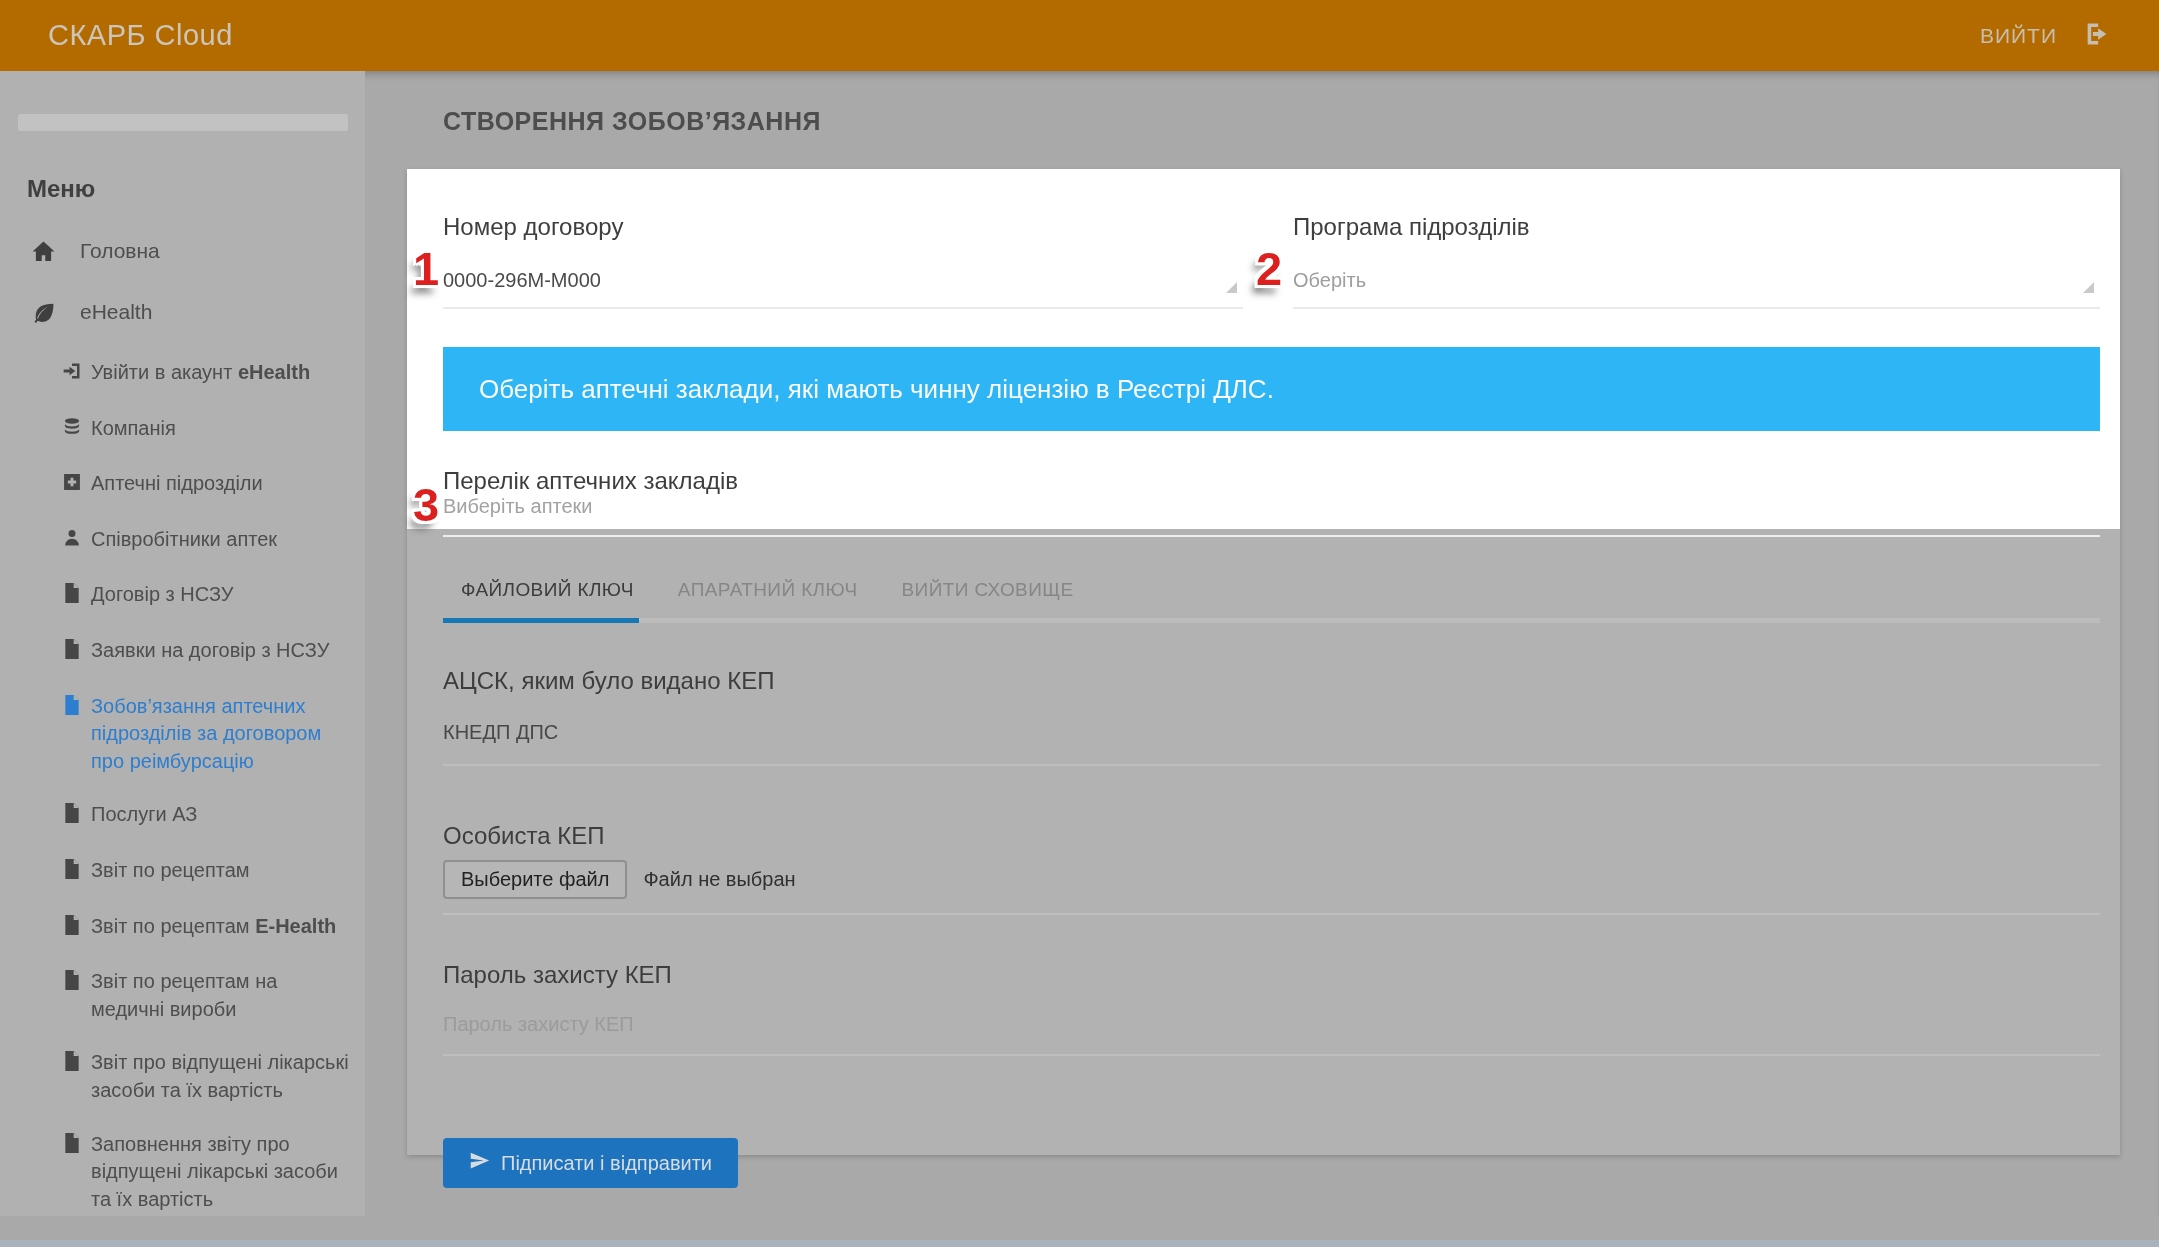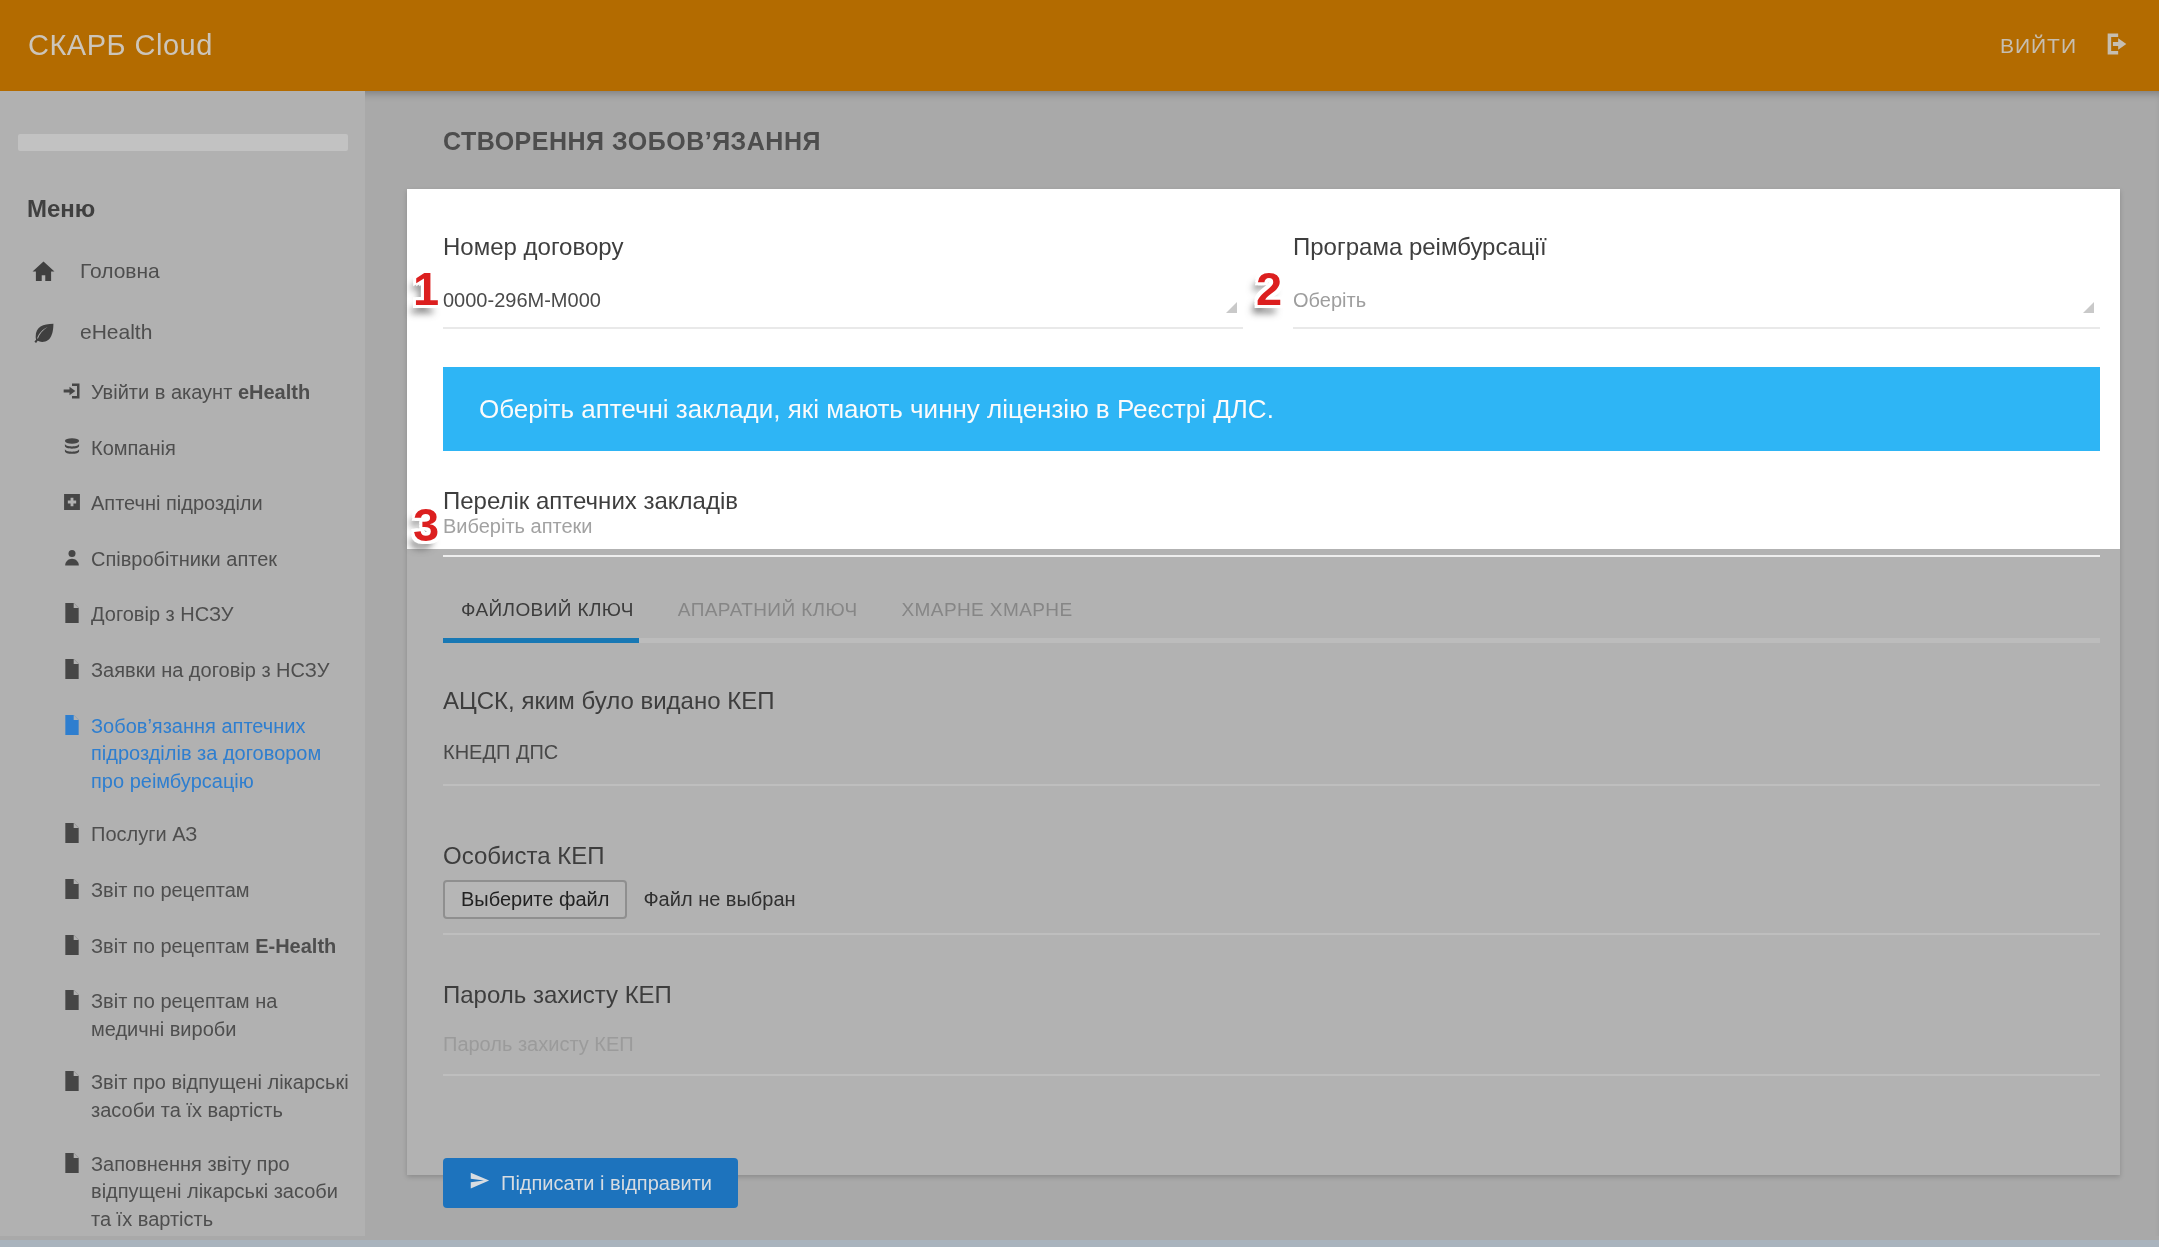--- a/index.html
+++ b/index.html
@@ -1,22 +1,22 @@
 <!DOCTYPE html>
 <html lang="uk"><head>
 <meta charset="utf-8">
 <style>
   * { margin:0; padding:0; box-sizing:border-box; }
   html,body { width:2159px; height:1247px; overflow:hidden; }
   body { font-family:"Liberation Sans","DejaVu Sans",sans-serif; background:#a9a9a9; }
   .app { position:relative; width:2159px; height:1247px; overflow:hidden; }
 
   
-  .header { height:91px; background:#b36b00; display:flex; align-items:center;
-            justify-content:space-between; padding:0 28px;gap:34px; }
+  .header { height:71px; background:#b36b00; display:flex; align-items:center;
+            justify-content:space-between; padding:0 48px;gap:34px; }
   .brand { color:#ccc5ba; font-size:29px; letter-spacing:.5px; }
   .logout { display:flex; align-items:center; gap:26px; color:#c6beb1; cursor:pointer; }
   .logout-label { font-size:21px; font-weight:normal; letter-spacing:1px; }
   .logout svg { width:28px; height:28px; fill:#c6beb1; }
 
   
   .body-row { display:flex; height:1145px; box-shadow:inset 0 7px 9px -5px rgba(0,0,0,.28); }
 
   
   .sidebar { width:365px; background:#b1b1b1; flex:none; overflow:hidden; padding-bottom:10px; }
@@ -285,21 +285,21 @@
         <div class="card">
           <div class="form-row">
             <div class="col1">
               <div class="field-label">Номер договору</div>
               <div class="select-box">
                 <span class="select-value">0000-296M-M000</span>
                 <span class="select-arrow"></span>
               </div>
             </div>
             <div class="col2">
-              <div class="field-label">Програма реімбурсації</div>
+              <div class="field-label">Програма підрозділів</div>
               <div class="select-box">
                 <span class="select-value placeholder">Оберіть</span>
                 <span class="select-arrow"></span>
               </div>
             </div>
           </div>
 
           <div class="banner">
             <span>Оберіть аптечні заклади, які мають чинну ліцензію в Реєстрі ДЛС.</span>
           </div>
@@ -311,21 +311,21 @@
         </div>
 
         <div class="badge badge-1">1</div>
         <div class="badge badge-2">2</div>
         <div class="badge badge-3">3</div>
 
         <div class="sign-area">
           <div class="tabs">
             <div class="tab active">ФАЙЛОВИЙ КЛЮЧ</div>
             <div class="tab">АПАРАТНИЙ КЛЮЧ</div>
-            <div class="tab">ХМАРНЕ ХМАРНЕ</div>
+            <div class="tab">ВИЙТИ СХОВИЩЕ</div>
           </div>
           <div class="tab-rule">
             <div class="active-seg"></div>
           </div>
 
           <div class="sec-label acsk-label">АЦСК, яким було видано КЕП</div>
           <div class="acsk-value-wrap">
             <span class="acsk-value">КНЕДП ДПС</span>
           </div>
 

